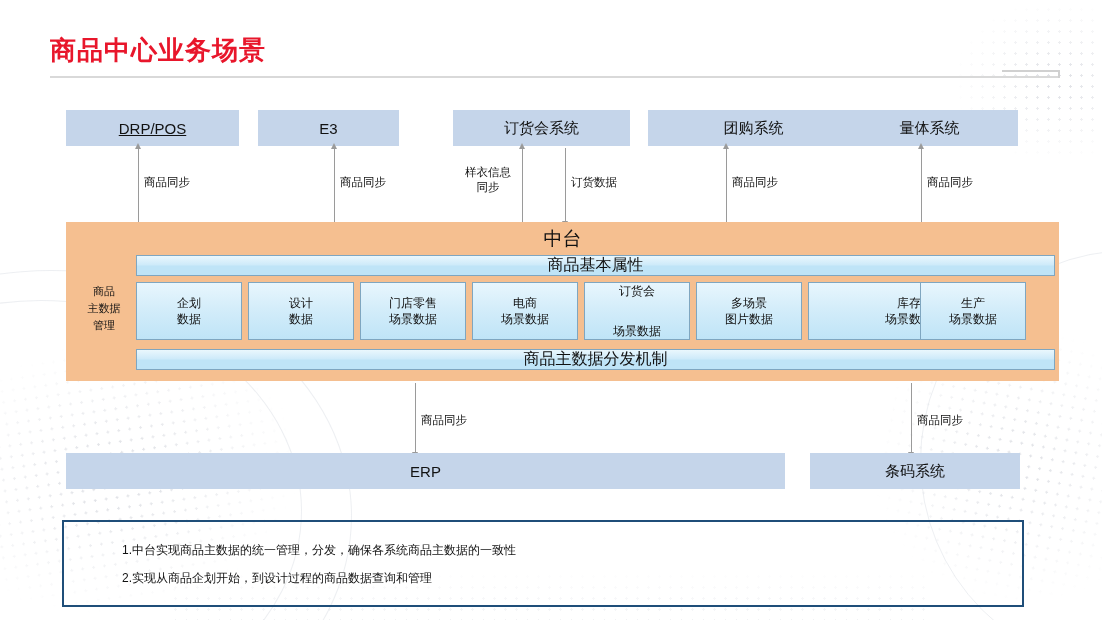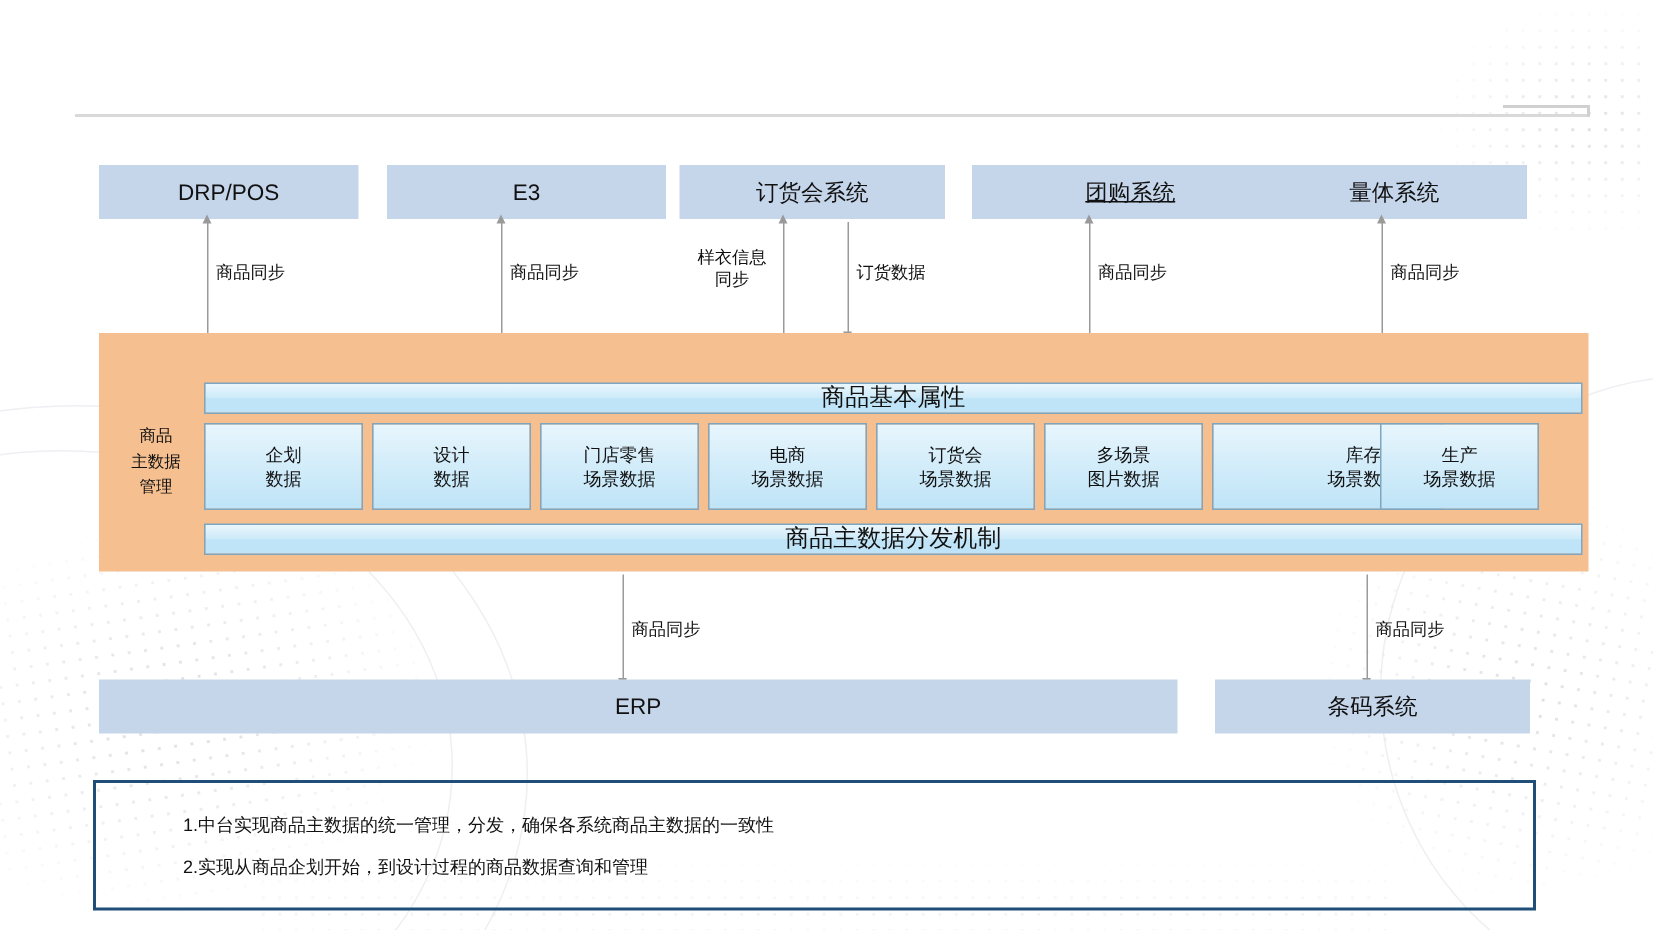--- a/index.html
+++ b/index.html
@@ -136,35 +136,36 @@
 <div id="slide">
 
   <div class="deco deco-dots" id="deco-left"></div>
   <div class="deco deco-dots" id="deco-right"></div>
   <div class="deco deco-dots" id="deco-topright"></div>
   <div class="deco deco-dots" id="deco-botmid"></div>
   <div class="deco deco-arc" id="arc1"></div>
   <div class="deco deco-arc" id="arc2"></div>
   <div class="deco deco-arc" id="arc3"></div>
 
+  <div id="title">商品中心业务场景</div>
   <div id="title-rule"></div>
   <div id="title-rule-step"></div>
   <div id="title-rule-tick"></div>
 
   <div id="top-systems">
-      <div class="sysbox" style="left: 66px; top: 110px; width: 173px; height: 36px;">
+      <div class="sysbox" style="left: 66px; top: 110px; width: 173px; height: 36px; text-decoration: underline;">
         <span>DRP/POS</span>
       </div>
-      <div class="sysbox" style="left: 258px; top: 110px; width: 186px; height: 36px;">
+      <div class="sysbox" style="left: 258px; top: 110px; width: 141px; height: 36px;">
         <span>E3</span>
       </div>
       <div class="sysbox" style="left: 453px; top: 110px; width: 177px; height: 36px;">
         <span>订货会系统</span>
       </div>
-      <div class="sysbox" style="left: 648px; top: 110px; width: 211px; height: 36px; text-decoration: underline;">
+      <div class="sysbox" style="left: 648px; top: 110px; width: 211px; height: 36px;">
         <span>团购系统</span>
       </div>
       <div class="sysbox" style="left: 841px; top: 110px; width: 177px; height: 36px;">
         <span>量体系统</span>
       </div>
     </div>
 
   <div id="top-arrows">
       <div class="arrow up" style="left: 138px; top: 148px; height: 74px;"></div>
       <div class="arrow-label" style="left: 144px; top: 175px;">
@@ -187,20 +188,21 @@
       <div class="arrow-label" style="left: 732px; top: 175px;">
         <div>商品同步</div>
       </div>
       <div class="arrow up" style="left: 921px; top: 148px; height: 74px;"></div>
       <div class="arrow-label" style="left: 927px; top: 175px;">
         <div>商品同步</div>
       </div>
     </div>
 
   <div id="midpanel">
+    <div id="mid-title">中台</div>
     <div id="mid-left-label">
         <div>商品</div>
         <div>主数据</div>
         <div>管理</div>
       </div>
     <div class="bluebar" id="bar-attr">商品基本属性</div>
     <div id="mid-cards">
         <div class="card" style="left: 70px; width: 104px;">
           <div>企划</div>
           <div>数据</div>
@@ -210,21 +212,21 @@
           <div>数据</div>
         </div>
         <div class="card" style="left: 294px; width: 104px;">
           <div>门店零售</div>
           <div>场景数据</div>
         </div>
         <div class="card" style="left: 406px; width: 104px;">
           <div>电商</div>
           <div>场景数据</div>
         </div>
-        <div class="card" style="left: 518px; width: 104px;">
+        <div class="card" style="left: 518px; width: 104px; justify-content: space-between;">
           <div>订货会</div>
           <div>场景数据</div>
         </div>
         <div class="card" style="left: 630px; width: 104px;">
           <div>多场景</div>
           <div>图片数据</div>
         </div>
         <div class="card" style="left: 742px; width: 104px; padding-left: 48px;">
           <div>库存</div>
           <div>场景数据</div>

